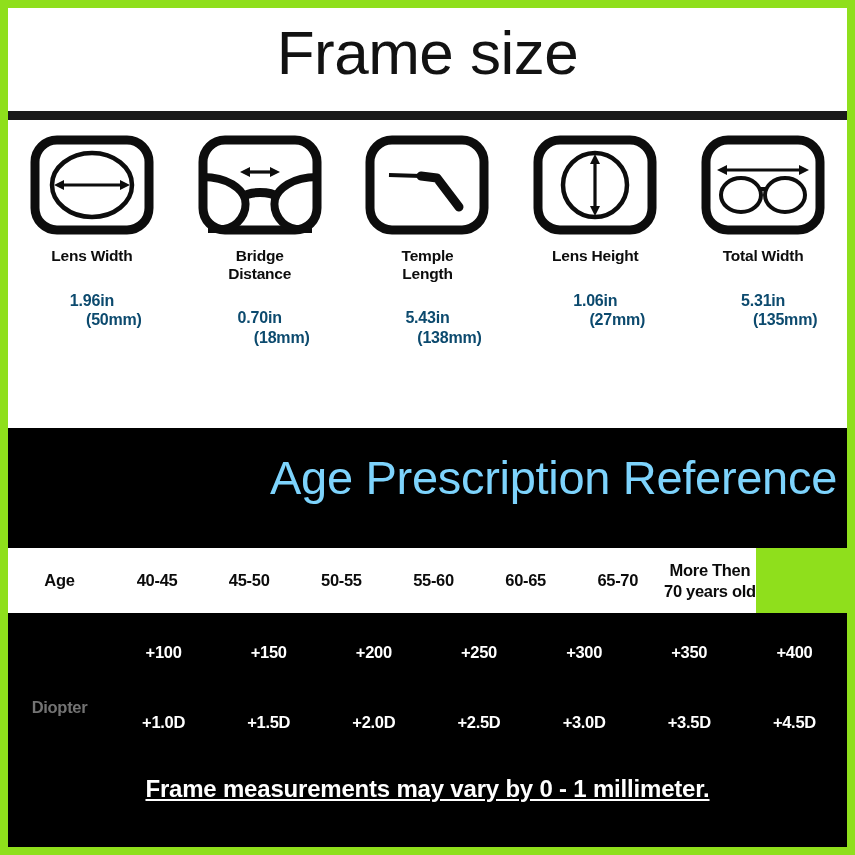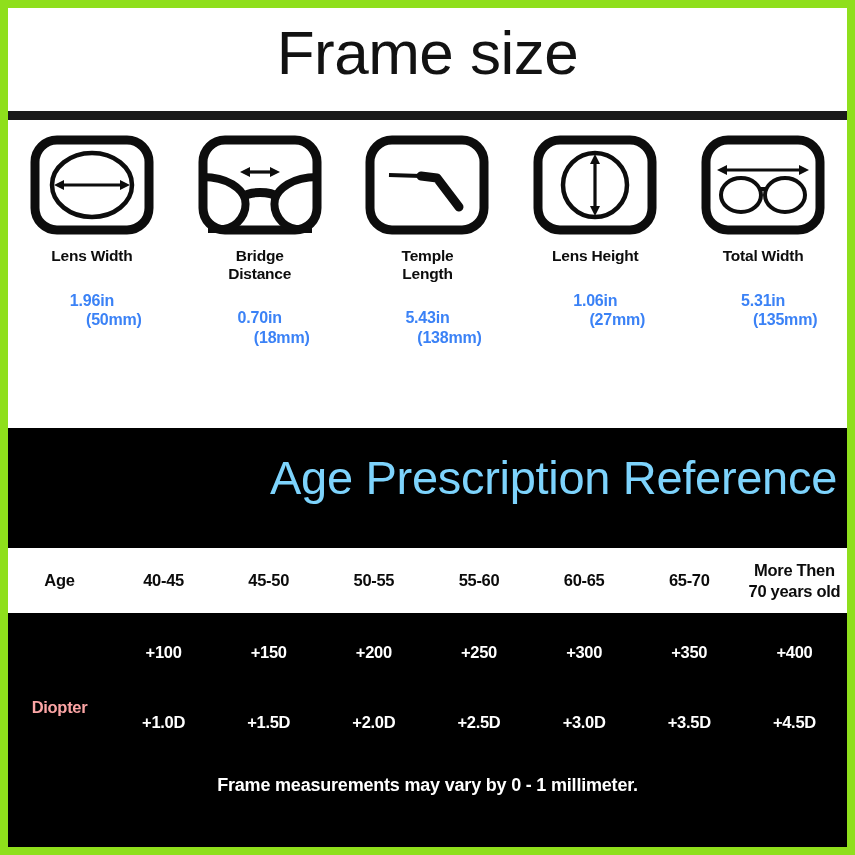--- a/index.html
+++ b/index.html
@@ -60,21 +60,21 @@
     font-size: 15.5px;
     font-weight: bold;
     color: #0d0d0d;
     line-height: 1.14;
     letter-spacing: -0.2px;
   }
   .spec-val {
     margin-top: 26px;
     font-size: 16px;
     font-weight: bold;
-    color: #3b82f6;
+    color: #0c4a6e;
     line-height: 1.2;
     letter-spacing: -0.2px;
   }
   .spec-val .mm { display: block; padding-left: 44px; }
 
   
   .banner {
     position: absolute;
     left: 8px; top: 428px;
     width: 839px; height: 120px;
@@ -87,21 +87,21 @@
     font-weight: 400;
     color: #7dd3fc;
     letter-spacing: -0.3px;
     line-height: 1;
   }
 
   
   .age-row {
     position: absolute;
     left: 8px; top: 548px;
-    width: 839px; height: 65px;
+    width: 748px; height: 65px;
     background: #ffffff;
     display: flex;
     align-items: center;
   }
   .age-row .cell {
     flex: 1 1 0;
     text-align: center;
     font-size: 16.5px;
     font-weight: bold;
     color: #0b0b0b;
@@ -136,32 +136,33 @@
     letter-spacing: -0.3px;
   }
   .dio-line .cell.head { flex: 0 0 103px; }
   .dio-head {
     position: absolute;
     left: 0; top: 85px;
     width: 103px;
     text-align: center;
     font-size: 16.5px;
     font-weight: bold;
-    color: #fca5a5;
+    color: #737373;
     letter-spacing: -0.3px;
   }
   .footnote {
     position: absolute;
     left: 0; top: 162px;
     width: 100%;
     text-align: center;
-    font-size: 18px;
+    font-size: 24px;
     font-weight: bold;
     color: #ffffff;
     letter-spacing: -0.2px;
+    text-decoration: underline;
   }
 </style>
 </head>
 <body>
 
 <div id="sheet">
 
   <div class="panel-white">
 
     <div class="title">Frame size</div>

